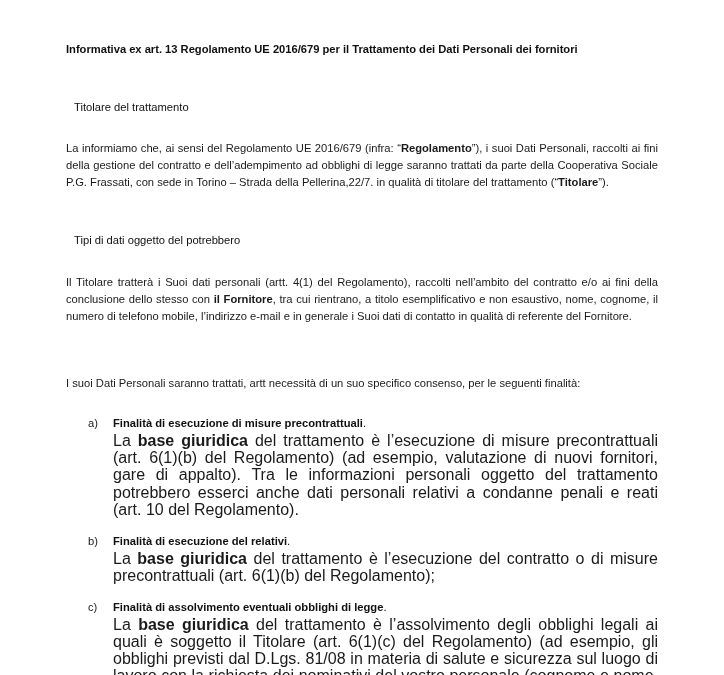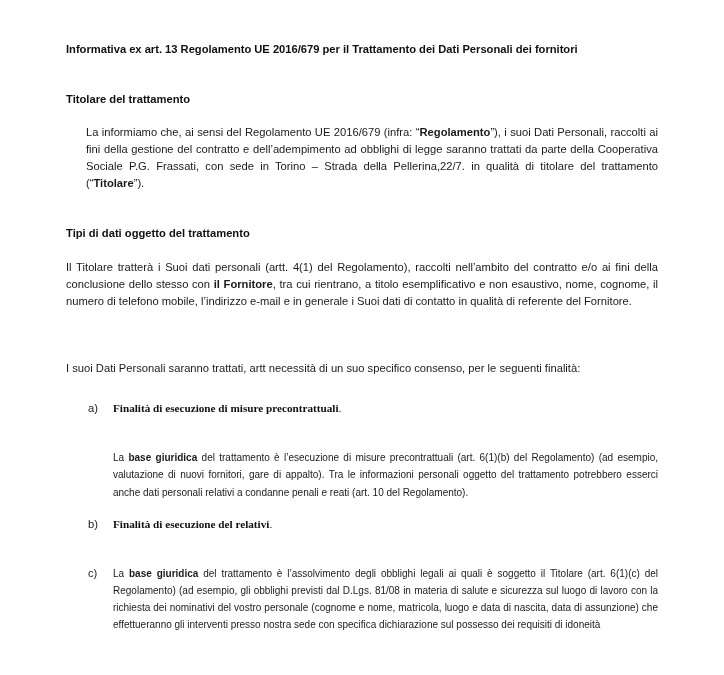--- a/index.html
+++ b/index.html
@@ -33,38 +33,37 @@
     font-size: 11.2px;
     font-weight: bold;
     line-height: 16.5px;
     letter-spacing: -0.02px;
     margin: 0 0 0 0;
     text-align: left;
     color: #101010;
   }
   .section-heading {
     font-size: 11.2px;
-    font-weight: bold;
+    font-weight: normal;
     line-height: 16.5px;
-    margin: 0;
+    margin: 8px;
     text-align: left;
     color: #101010;
   }
   .para {
     font-size: 11.2px;
     line-height: 17.1px;
     text-align: justify;
     text-justify: inter-word;
     margin: 0;
     color: #1a1a1a;
     hyphens: none;
   }
   .para.lead {
     text-align: justify;
-    margin-left: 20px;
   }
   .spacer-lg { height: 33px; }
   .spacer-md { height: 23px; }
   .spacer-sm { height: 17px; }
 
   b, .b { font-weight: bold; }
 
   
   .list {
     margin: 0;
@@ -86,50 +85,48 @@
     font-size: 11.2px;
     line-height: 17.1px;
     color: #1a1a1a;
   }
   .item-title {
     font-size: 11.2px;
     line-height: 17.1px;
     font-weight: bold;
     text-align: left;
     color: #101010;
-    font-family: Liberation Serif, serif;
   }
   .item-title .trail { font-weight: normal; }
   .item-body {
-    font-size: 10px;
+    font-size: 16px;
     line-height: 17.1px;
     text-align: justify;
     color: #1a1a1a;
-    margin-top: 32px;
   }
 </style>
 </head>
 <body>
 
 <div class="page">
   <div class="content">
 
     <h1 class="doc-title">Informativa ex art. 13 Regolamento UE 2016/679 per il Trattamento dei Dati Personali dei fornitori</h1>
 
     <div class="spacer-lg"></div>
 
     <h2 class="section-heading">Titolare del trattamento</h2>
 
     <div class="spacer-sm"></div>
 
     <p class="para lead"><span>La informiamo che, ai sensi del Regolamento UE 2016/679 (infra: “</span><b>Regolamento</b><span>”), i suoi Dati Personali, raccolti ai fini della gestione del contratto e dell’adempimento ad obblighi di legge saranno trattati da parte della Cooperativa Sociale P.G. Frassati, con sede in Torino – Strada della Pellerina,22/7. in qualità di titolare del trattamento (“</span><b>Titolare</b><span>”).</span></p>
 
     <div class="spacer-lg"></div>
 
-    <h2 class="section-heading">Tipi di dati oggetto del trattamento</h2>
+    <h2 class="section-heading">Tipi di dati oggetto del potrebbero</h2>
 
     <div class="spacer-sm"></div>
 
     <p class="para"><span>Il Titolare tratterà i Suoi dati personali (artt. 4(1) del Regolamento), raccolti nell’ambito del contratto e/o ai fini della conclusione dello stesso con </span><b>il Fornitore</b><span>, tra cui rientrano, a titolo esemplificativo e non esaustivo, nome, cognome, il numero di telefono mobile, l’indirizzo e-mail e in generale i Suoi dati di contatto in qualità di referente del Fornitore.</span></p>
 
     <div class="spacer-lg"></div>
 
 
     <div class="spacer-sm"></div>
 
@@ -140,22 +137,24 @@
     <ol class="list">
       <li class="list-item">
         <span class="marker">a)</span>
         <div class="item-title"><span>Finalità di esecuzione di misure precontrattuali</span><span class="trail">.</span></div>
         <div class="item-body"><span>La </span><b>base giuridica</b><span> del trattamento è l’esecuzione di misure precontrattuali (art. 6(1)(b) del Regolamento) (ad esempio, valutazione di nuovi fornitori, gare di appalto). Tra le informazioni personali oggetto del trattamento potrebbero esserci anche dati personali relativi a condanne penali e reati (art. 10 del Regolamento).</span></div>
       </li>
 
       <li class="list-item">
         <span class="marker">b)</span>
         <div class="item-title"><span>Finalità di esecuzione del relativi</span><span class="trail">.</span></div>
+        <div class="item-body"><span>La </span><b>base giuridica</b><span> del trattamento è l’esecuzione del contratto o di misure precontrattuali (art. 6(1)(b) del Regolamento);</span></div>
       </li>
 
       <li class="list-item">
         <span class="marker">c)</span>
+        <div class="item-title"><span>Finalità di assolvimento eventuali obblighi di legge</span><span class="trail">.</span></div>
         <div class="item-body"><span>La </span><b>base giuridica</b><span> del trattamento è l’assolvimento degli obblighi legali ai quali è soggetto il Titolare (art. 6(1)(c) del Regolamento) (ad esempio, gli obblighi previsti dal D.Lgs. 81/08 in materia di salute e sicurezza sul luogo di lavoro con la richiesta dei nominativi del vostro personale (cognome e nome, matricola, luogo e data di nascita, data di assunzione) che effettueranno gli interventi presso nostra sede con specifica dichiarazione sul possesso dei requisiti di idoneità</span></div>
       </li>
     </ol>
 
   </div>
 </div>
 
 </body></html>

